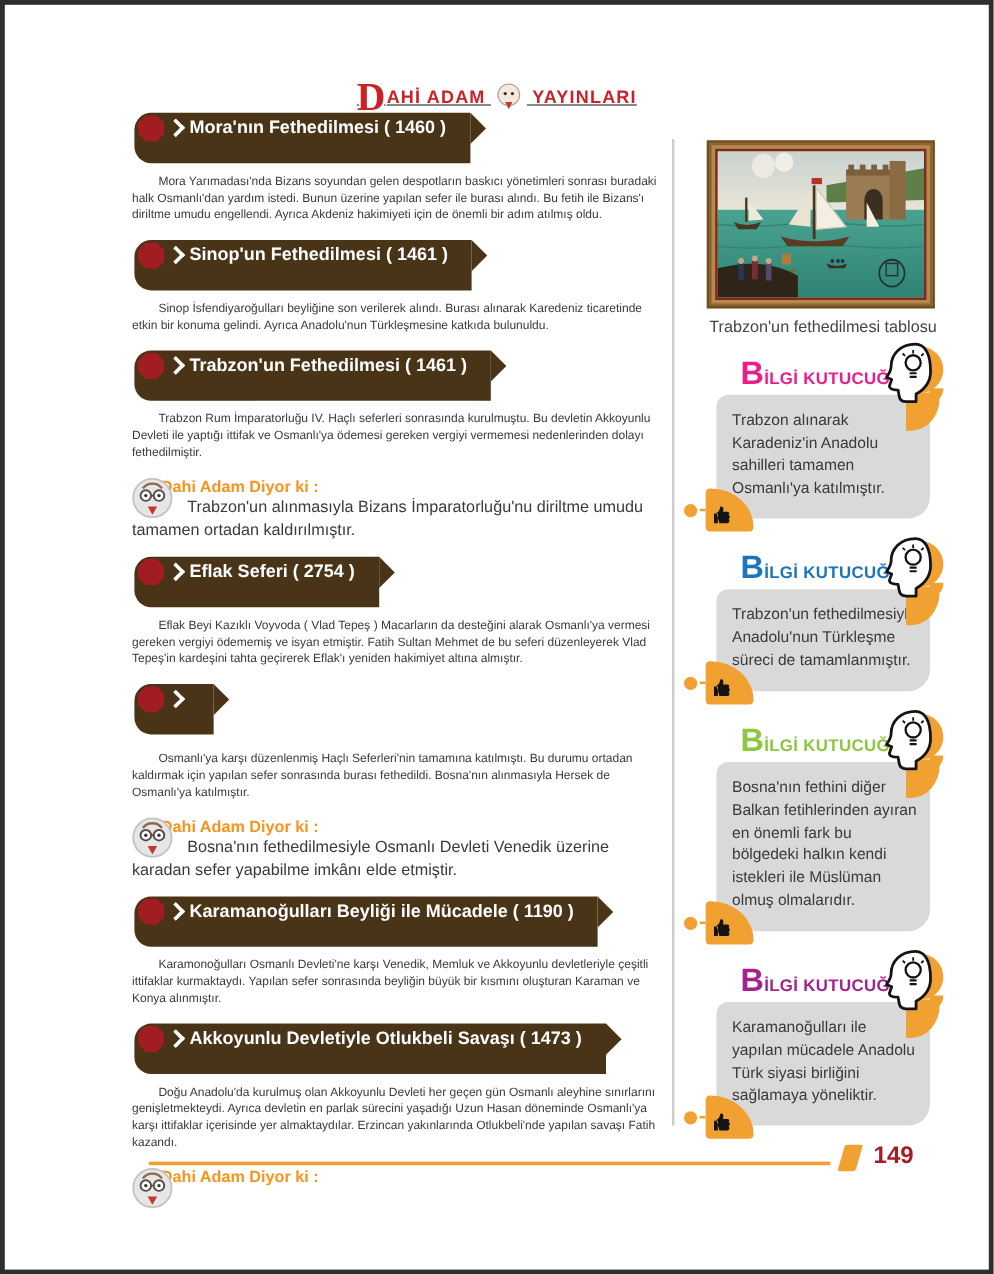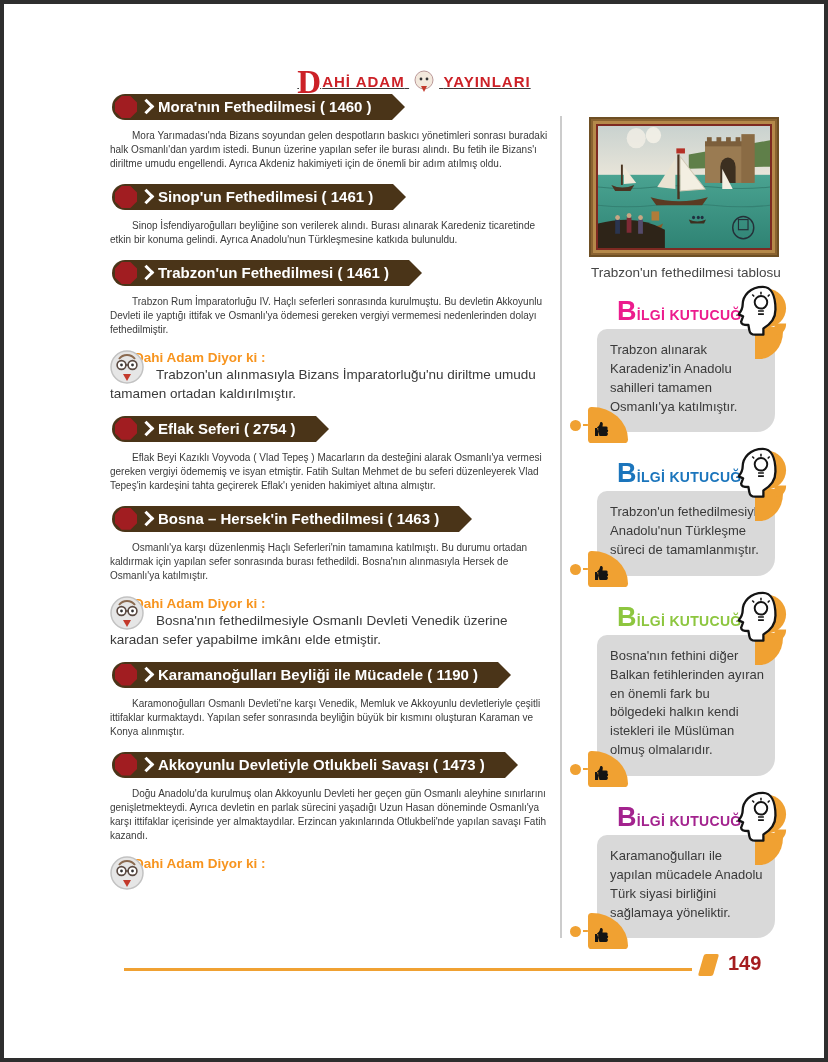--- a/index.html
+++ b/index.html
@@ -11,21 +11,21 @@
   
   .brand{position:absolute;top:60px;left:0;width:100%;text-align:center;white-space:nowrap;text-decoration:underline;}
   .brand .initial{font-family:"Liberation Serif", serif;font-weight:bold;font-size:33px;color:#cc2127;vertical-align:-6px;margin-right:1px;}
   .brand .btxt{font-weight:bold;font-size:15px;color:#cc2127;letter-spacing:1px;}
   .brand .mascot{display:inline-block;width:22px;height:24px;vertical-align:-7px;margin:0 4px;}
   
   .main-col{position:absolute;left:106px;top:90px;width:444px;}
   .bar{
     display:inline-block;position:relative;background:#4a3418;color:#fff;
     font-weight:bold;font-size:15px;height:26px;line-height:26px;
-    padding:0 20px 0 46px;border-radius:14px 0 0 14px;margin:0 0 9px 2px;
+    padding:0 20px 16px 46px;border-radius:14px 0 0 14px;margin:0 0 9px 2px;
   }
   .bar::after{
     content:"";position:absolute;right:-13px;top:0;width:0;height:0;
     border-top:13px solid transparent;border-bottom:13px solid transparent;border-left:13px solid #4a3418;
   }
   .hex{position:absolute;left:3px;top:2px;width:22px;height:22px;background:#a11d21;
     clip-path:polygon(30% 0,70% 0,100% 30%,100% 70%,70% 100%,30% 100%,0 70%,0 30%);}
   .chev{position:absolute;left:29px;top:7px;width:8px;height:8px;
     border-top:3px solid #fff;border-right:3px solid #fff;transform:rotate(45deg);}
   .body-text{margin:0 0 13px 0;font-size:10px;line-height:1.4;text-indent:22px;text-align:left;}
@@ -151,21 +151,20 @@
         <span class="chev"></span>
         <span>Eflak Seferi ( 2754 )</span>
       </div>
       <p class="body-text">Eflak Beyi Kazıklı Voyvoda ( Vlad Tepeş ) Macarların da desteğini alarak Osmanlı'ya vermesi gereken vergiyi ödememiş ve isyan etmiştir. Fatih Sultan Mehmet de bu seferi düzenleyerek Vlad Tepeş'in kardeşini tahta geçirerek Eflak'ı yeniden hakimiyet altına almıştır.</p>
     </section>
 
     <section>
       <div class="bar">
         <span class="hex"></span>
         <span class="chev"></span>
-        <span>Bosna – Hersek'in Fethedilmesi ( 1463 )</span>
       </div>
       <p class="body-text">Osmanlı'ya karşı düzenlenmiş Haçlı Seferleri'nin tamamına katılmıştı. Bu durumu ortadan kaldırmak için yapılan sefer sonrasında burası fethedildi. Bosna'nın alınmasıyla Hersek de Osmanlı'ya katılmıştır.</p>
       <div class="callout">
         <span class="dahi-icon"><svg viewBox="0 0 34 34">
               <use href="#dahiface"></use>
             </svg></span>
         <div class="callout-label">Dahi Adam Diyor ki :</div>
         <p class="callout-text">Bosna'nın fethedilmesiyle Osmanlı Devleti Venedik üzerine karadan sefer yapabilme imkânı elde etmiştir.</p>
       </div>
     </section>

